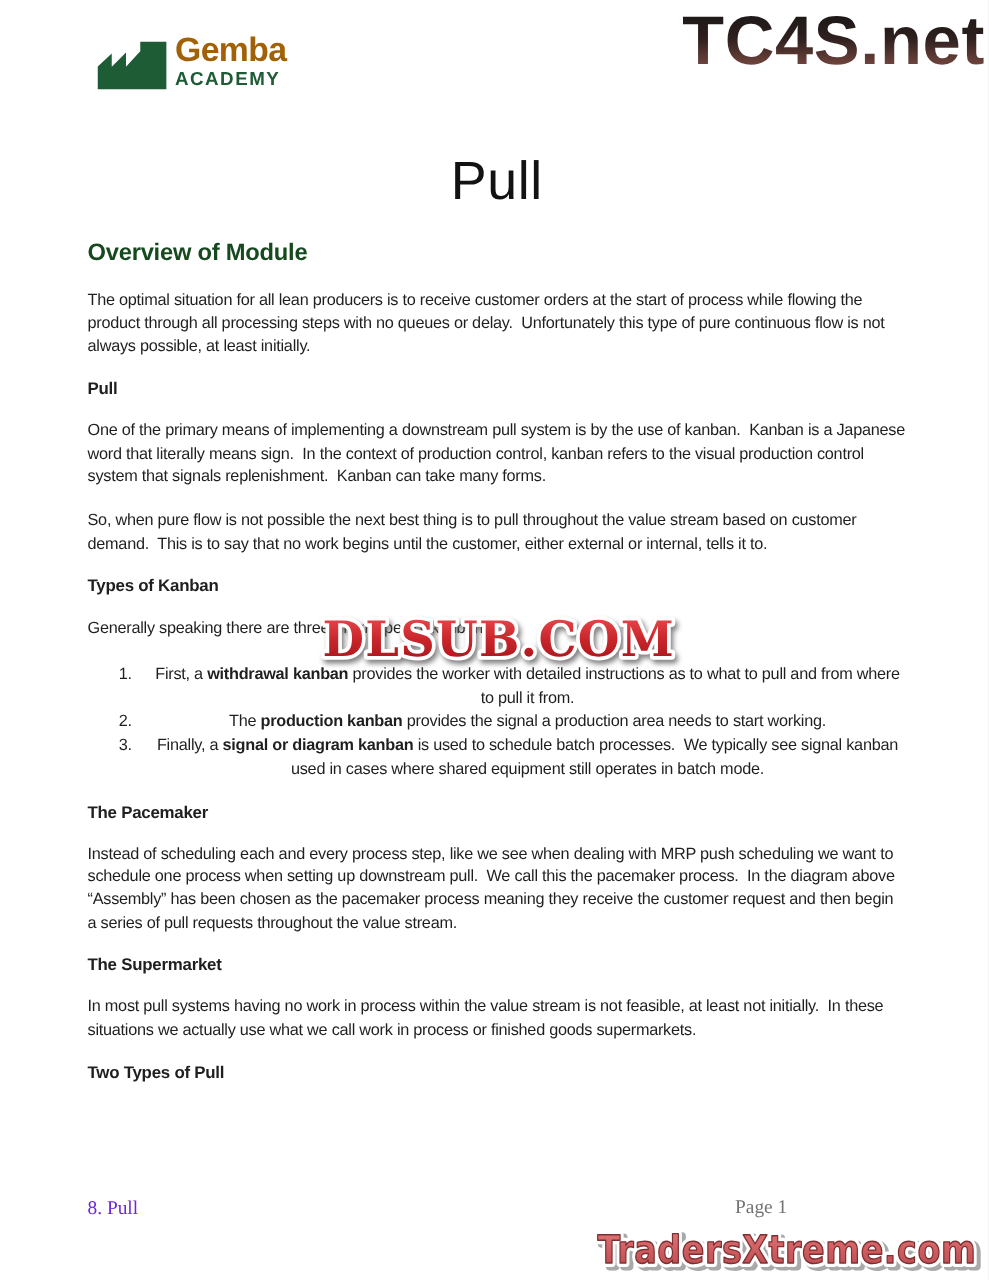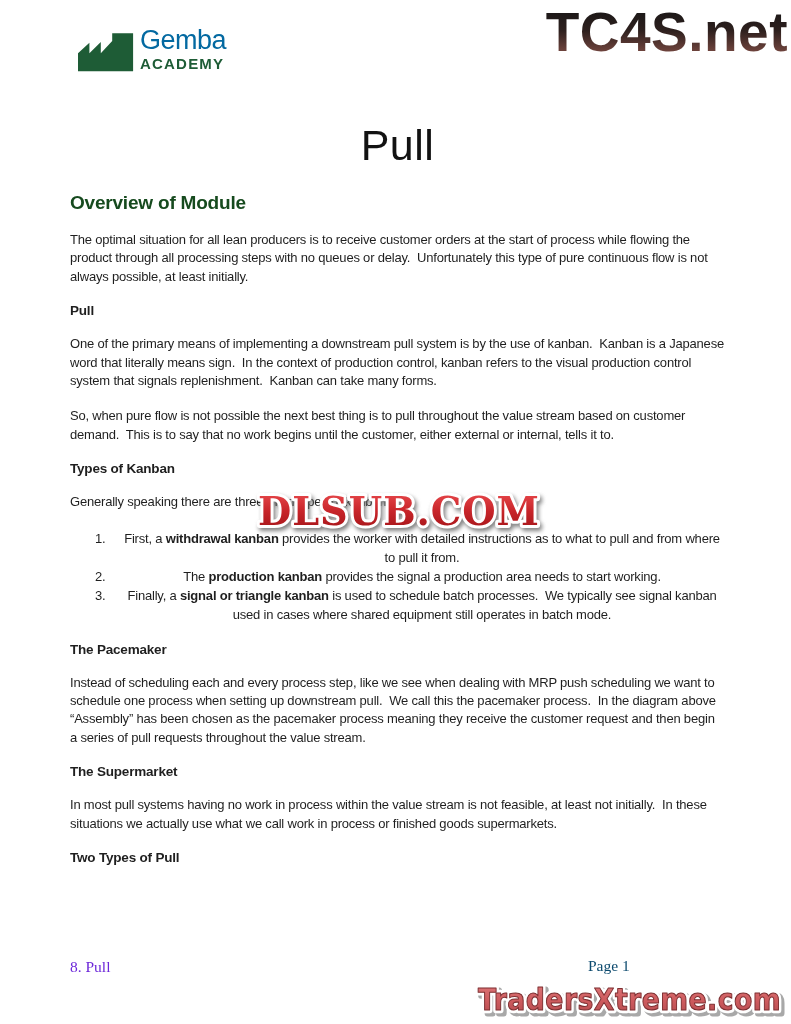--- a/index.html
+++ b/index.html
@@ -7,21 +7,21 @@
   .page {
     position:relative; width:791px; height:1024px; margin:0 auto;
     background:#ffffff; overflow:hidden;
     font-family:"Liberation Sans", sans-serif; color:#1f1f1f;
   }
 
   
   .logo { position:absolute; left:78px; top:27px; display:flex; align-items:flex-start; gap:5px; }
   .logo-icon { display:block; }
   .logo-text { display:flex; flex-direction:column; line-height:1; }
-  .logo-name { font-size:27px; font-weight:normal; color:#0369a1; letter-spacing:-0.5px; }
+  .logo-name { font-size:27px; font-weight:bold; color:#a16207; letter-spacing:-0.5px; }
   .logo-tagline { font-size:15px; font-weight:bold; color:#1e5c36; letter-spacing:1.2px; margin-top:2px; }
 
   .wm-tc4s {
     position:absolute; top:0px; right:3px;
     font-size:55px; font-weight:bold; letter-spacing:0.5px;
     background:linear-gradient(180deg,#161616 8%,#2e201e 48%,#96594f 100%);
     -webkit-background-clip:text; background-clip:text; color:transparent;
   }
 
   
@@ -32,21 +32,21 @@
   .para.first { }
   .subhead { margin-top:17px; font-size:13.5px; font-weight:bold; letter-spacing:-0.2px; }
   .olist { margin-top:17px; }
   .li { display:flex; font-size:13px; line-height:19.2px; letter-spacing:-0.2px; }
   .li .num { flex:none; width:24px; margin-left:25px; }
   .li .li-text { flex:1; white-space:pre-wrap;text-align:center; }
   .li .li-text b { font-weight:bold; }
 
   
   .footer-left { position:absolute; left:70px; top:958px; font-family:"Liberation Serif", serif; font-size:15.5px; color:#6d28d9; }
-  .footer-page { position:absolute; left:588px; top:957px; font-family:"Liberation Serif", serif; font-size:15.5px; color:#0c4a6e; }
+  .footer-page { position:absolute; left:588px; top:957px; font-family:"Liberation Serif", serif; font-size:15.5px; color:#737373; }
 
   
   .wm-dlsub { position:absolute; left:250px; top:482px; filter:drop-shadow(2px 3px 2px rgba(90,90,90,0.75)); }
   .wm-dlsub text {
     font-family:"DejaVu Serif", serif; font-weight:bold; font-size:39px; letter-spacing:1px;
     stroke:#ffffff; stroke-width:6px; paint-order:stroke; stroke-linejoin:round;
   }
   .wm-traders { position:absolute; left:468px; top:974px; }
   .wm-traders text { font-family:"DejaVu Sans", sans-serif; font-weight:bold; font-size:31px; letter-spacing:0.5px; stroke-linejoin:round; }
   .tr-shadow { fill:none; stroke:#9a9a9a; stroke-width:7px; opacity:0.85; }
@@ -91,21 +91,21 @@
       <div class="li">
         <span class="num">1.</span>
         <span class="li-text"><span>First, a </span><b>withdrawal kanban</b><span> provides the worker with detailed instructions as to what to pull and from where to pull it from.</span></span>
       </div>
       <div class="li">
         <span class="num">2.</span>
         <span class="li-text"><span>The </span><b>production kanban</b><span> provides the signal a production area needs to start working.</span></span>
       </div>
       <div class="li">
         <span class="num">3.</span>
-        <span class="li-text"><span>Finally, a </span><b>signal or triangle kanban</b><span> is used to schedule batch processes.  We typically see signal kanban used in cases where shared equipment still operates in batch mode.</span></span>
+        <span class="li-text"><span>Finally, a </span><b>signal or diagram kanban</b><span> is used to schedule batch processes.  We typically see signal kanban used in cases where shared equipment still operates in batch mode.</span></span>
       </div>
     </div>
 
     <div class="subhead">The Pacemaker</div>
 
     <div class="para">Instead of scheduling each and every process step, like we see when dealing with MRP push scheduling we want to schedule one process when setting up downstream pull.  We call this the pacemaker process.  In the diagram above “Assembly” has been chosen as the pacemaker process meaning they receive the customer request and then begin a series of pull requests throughout the value stream.</div>
 
     <div class="subhead">The Supermarket</div>
 
     <div class="para">In most pull systems having no work in process within the value stream is not feasible, at least not initially.  In these situations we actually use what we call work in process or finished goods supermarkets.</div>

